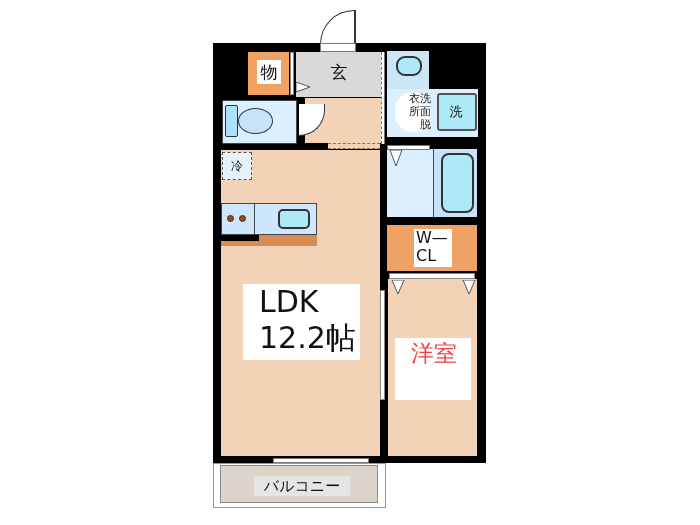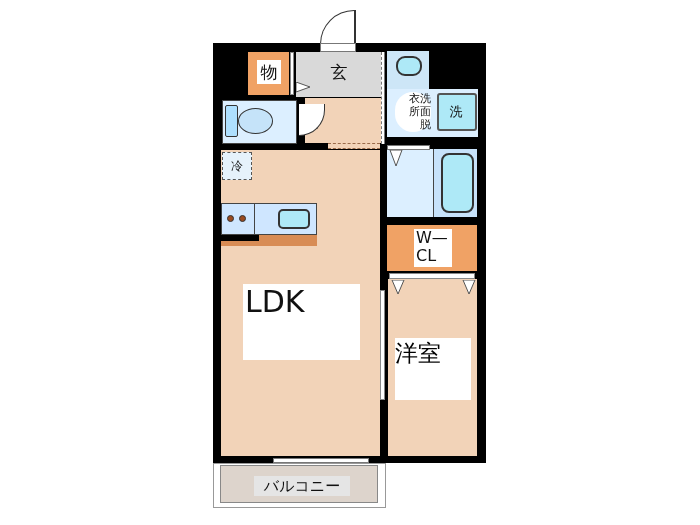--- a/index.html
+++ b/index.html
@@ -67,37 +67,38 @@
 </div>
 <div class="abs" style="left:389px;top:273px;width:86px;height:6px;background:#fff;border:1px solid #888;"></div>
 
 <div class="abs floor-wood" style="left:388px;top:279px;width:89px;height:177px;"></div>
 <svg class="abs" style="left:391px;top:280px;" width="14" height="18">
     <polygon points="1,0 13,0 7,14" fill="#fff" stroke="#555" stroke-width="1"></polygon>
   </svg>
 <svg class="abs" style="left:462px;top:280px;" width="14" height="18">
     <polygon points="1,0 13,0 7,14" fill="#fff" stroke="#555" stroke-width="1"></polygon>
   </svg>
-<div class="abs" style="left:395px;top:338px;width:76px;height:62px;background:#fff;font-size:23px;line-height:30px;color:#000000;padding-left:0;">
+<div class="abs" style="left:395px;top:338px;width:76px;height:62px;background:#fff;font-size:23px;line-height:30px;color:#ef4444;padding-left:16px;">
   <div>洋室</div>
 </div>
 
 <div class="abs floor-wood" style="left:221px;top:150px;width:159px;height:306px;"></div>
 <div class="abs" style="left:380px;top:290px;width:5px;height:110px;background:#fff;border:1px solid #888;"></div>
 <div class="abs" style="left:222px;top:152px;width:30px;height:28px;background:#e6f2fb;border:1.5px dashed #555;"></div>
 <div class="abs label-box" style="left:226px;top:156px;width:22px;height:20px;font-size:12px;background:transparent;">冷</div>
 <div class="abs" style="left:221px;top:203px;width:96px;height:32px;background:#cfe6ff;border:1px solid #444;"></div>
 <div class="abs" style="left:254px;top:203px;width:1px;height:32px;background:#444;"></div>
 <div class="abs" style="left:227px;top:215px;width:7px;height:7px;border-radius:50%;background:#9a4a20;border:1px solid #333;"></div>
 <div class="abs" style="left:239px;top:215px;width:7px;height:7px;border-radius:50%;background:#9a4a20;border:1px solid #333;"></div>
 <div class="abs fixture" style="left:278px;top:209px;width:32px;height:20px;border-radius:5px;"></div>
 <div class="abs" style="left:221px;top:235px;width:38px;height:6px;background:#000;"></div>
 <div class="abs" style="left:259px;top:235px;width:58px;height:6px;background:#d88c55;"></div>
 <div class="abs" style="left:221px;top:241px;width:96px;height:5px;background:#d88c55;"></div>
-<div class="abs" style="left:243px;top:284px;width:117px;height:76px;background:#fff;font-size:30px;line-height:36px;color:#111;padding-left:2px;">
+<div class="abs" style="left:243px;top:284px;width:117px;height:76px;background:#fff;font-size:30px;line-height:36px;color:#111;padding-left:16px;">
   <div>LDK</div>
+  <div>12.2帖</div>
 </div>
 
 <div class="abs" style="left:273px;top:458px;width:96px;height:5px;background:#fff;border:1px solid #777;"></div>
 
 <div class="abs" style="left:213px;top:463px;width:173px;height:45px;background:#fff;border:1px solid #999;"></div>
 <div class="abs" style="left:220px;top:465px;width:158px;height:38px;background:#ddd4cc;border:1px solid #888;"></div>
 <div class="abs label-box" style="left:254px;top:476px;width:96px;height:20px;font-size:15px;">バルコニー</div>
 
 </body></html>

